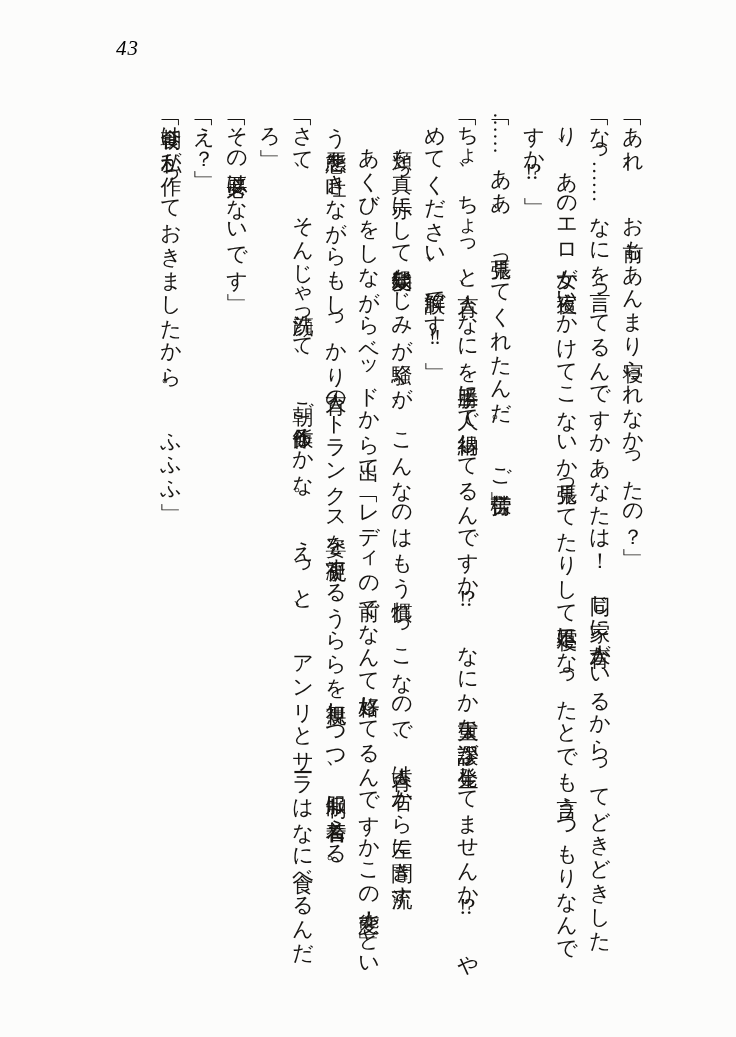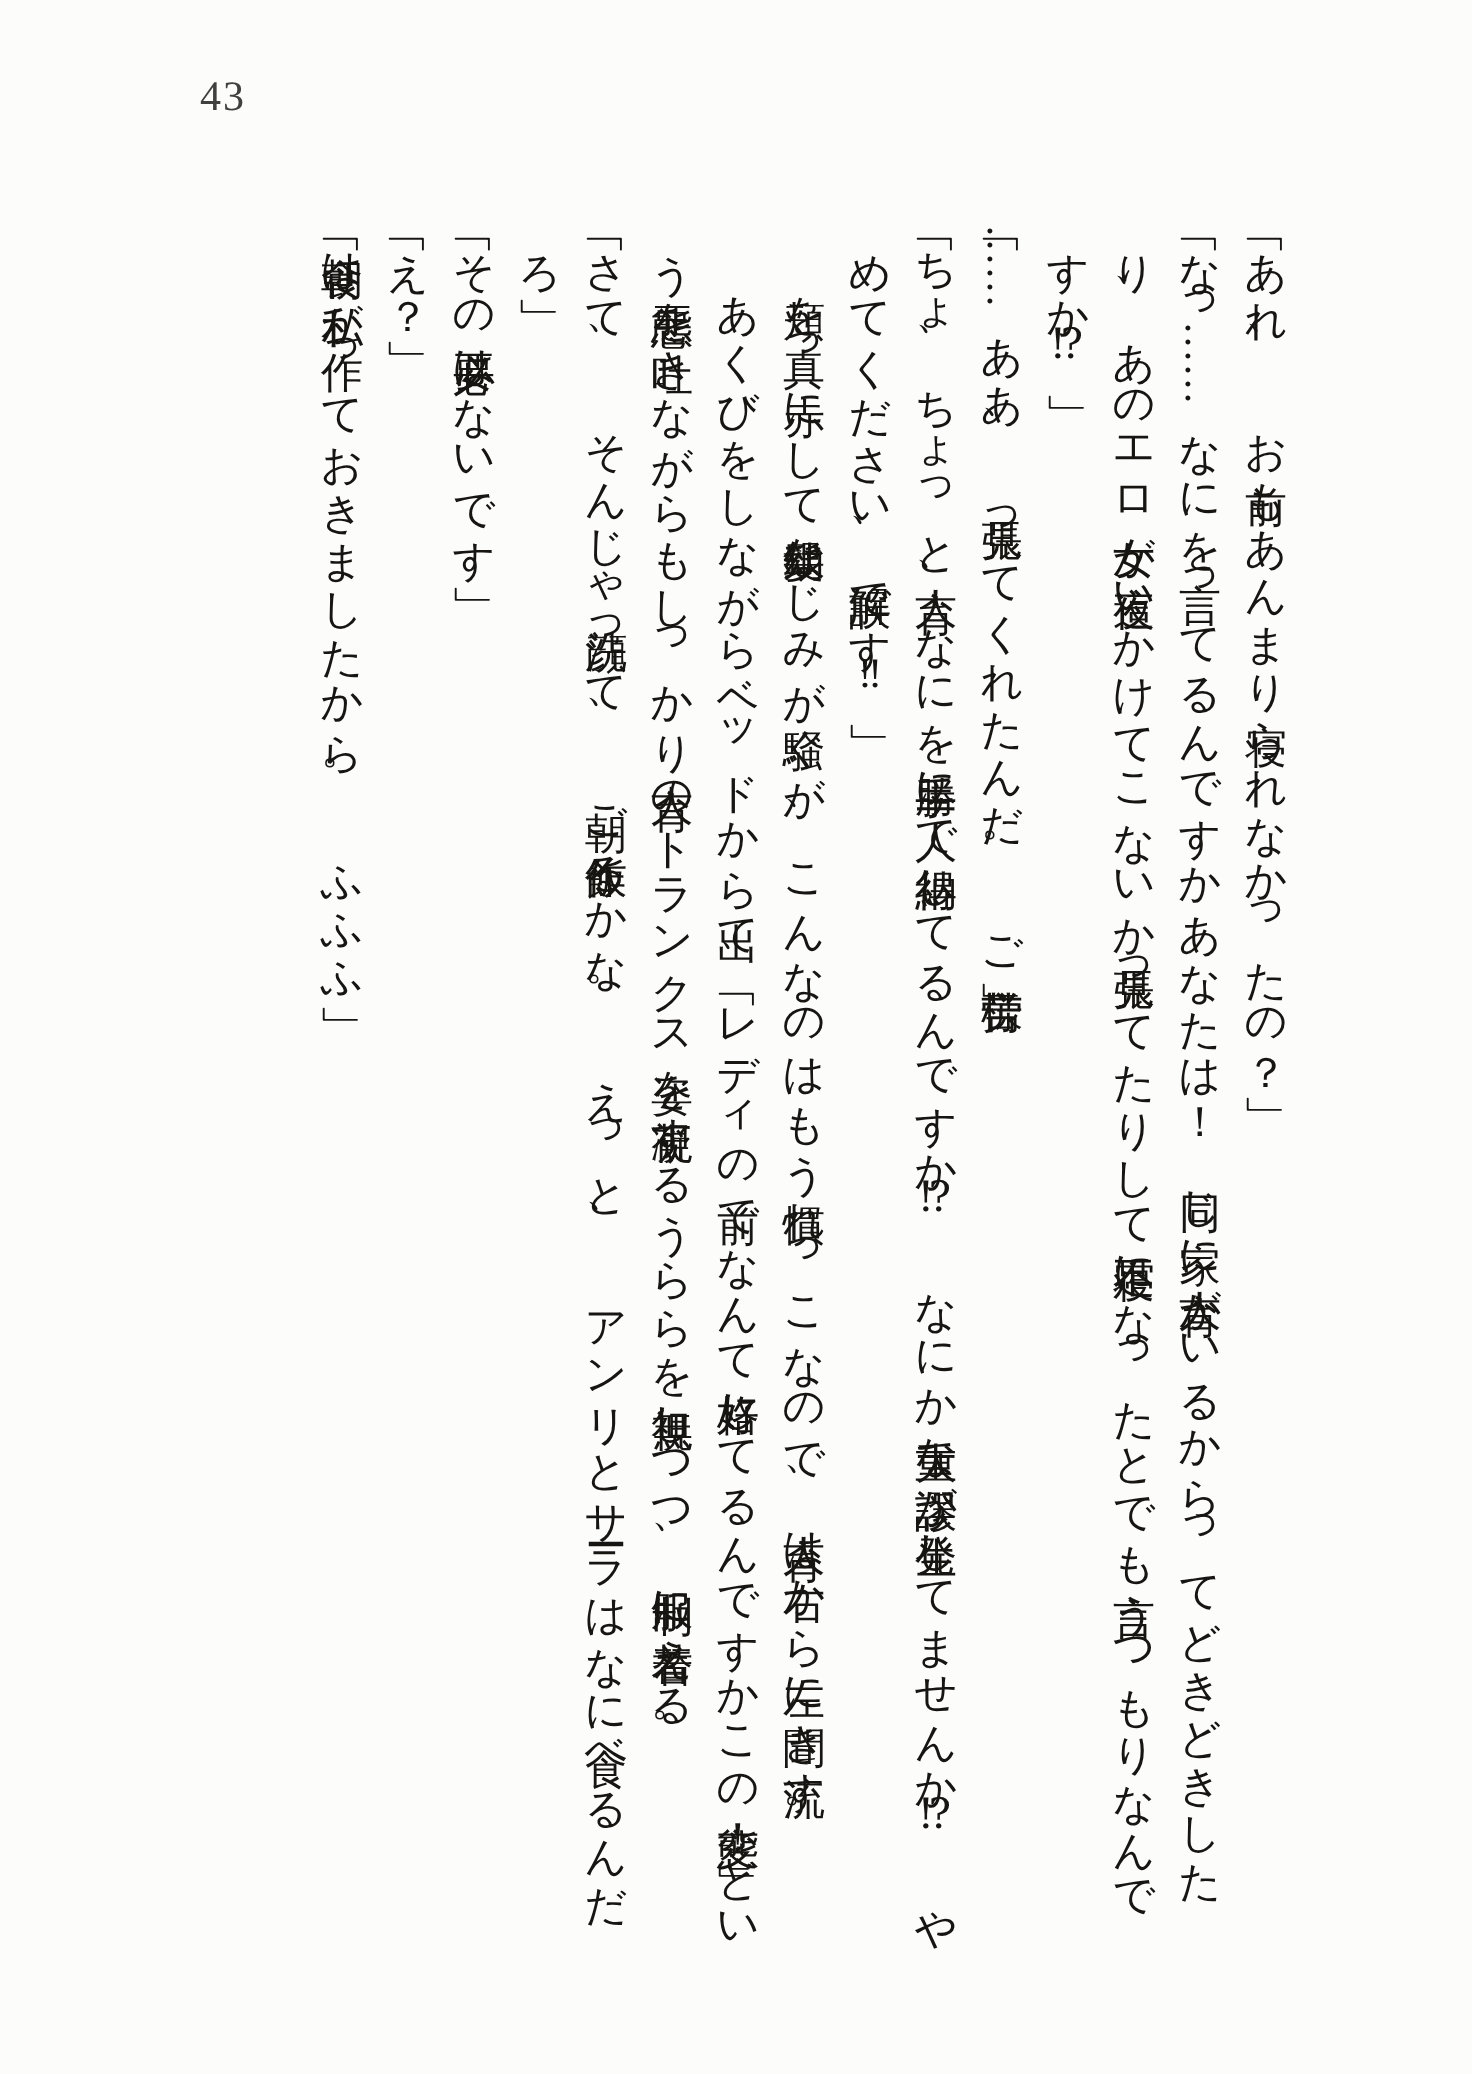--- a/index.html
+++ b/index.html
@@ -12,24 +12,25 @@
     width: 736px;
     height: 1037px;
     background: #fcfcfb;
     overflow: hidden;
     font-family: "Liberation Serif", "DejaVu Serif", serif;
     color: #171512;
   }
   .page-number {
     position: absolute;
     top: 36px;
-    left: 100px;
+    left: 116px;
+    font-style: italic;
     font-size: 21px;
     letter-spacing: 1px;
-    color: #404040;
+    color: #000000;
   }
   .text-block {
     position: absolute;
     top: 112px;
     left: 87px;
     width: 562px;
     height: 855px;
     writing-mode: vertical-rl;
     -webkit-writing-mode: vertical-rl;
     text-orientation: mixed;

